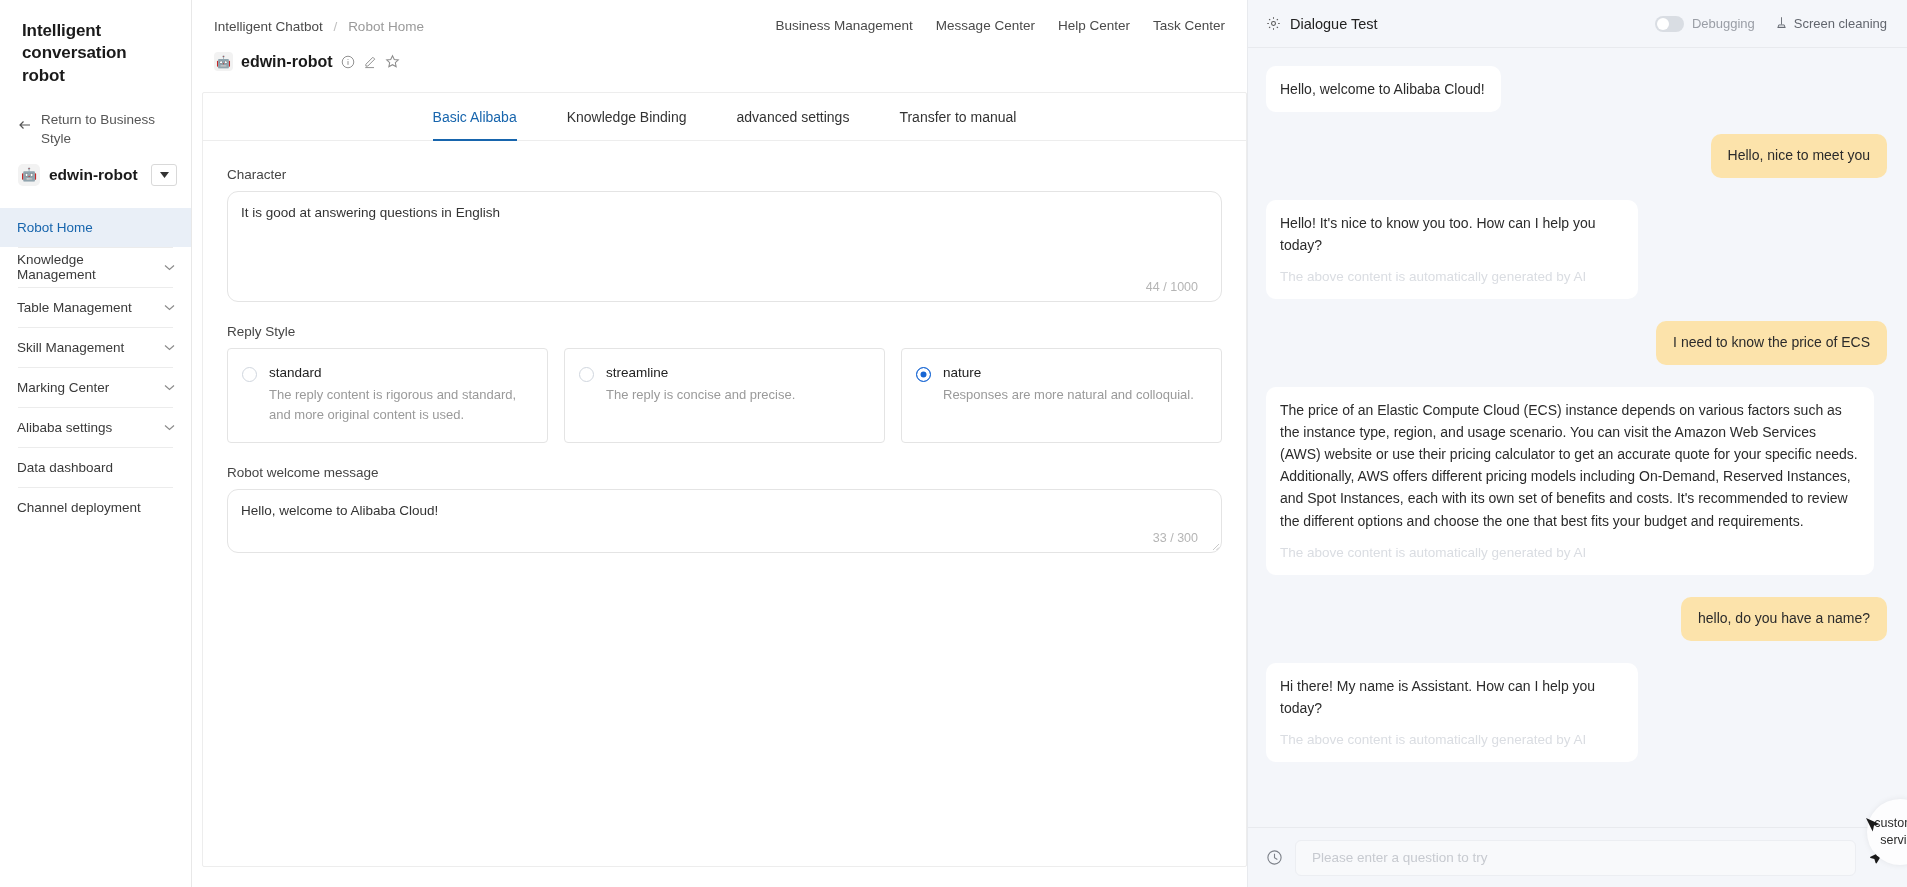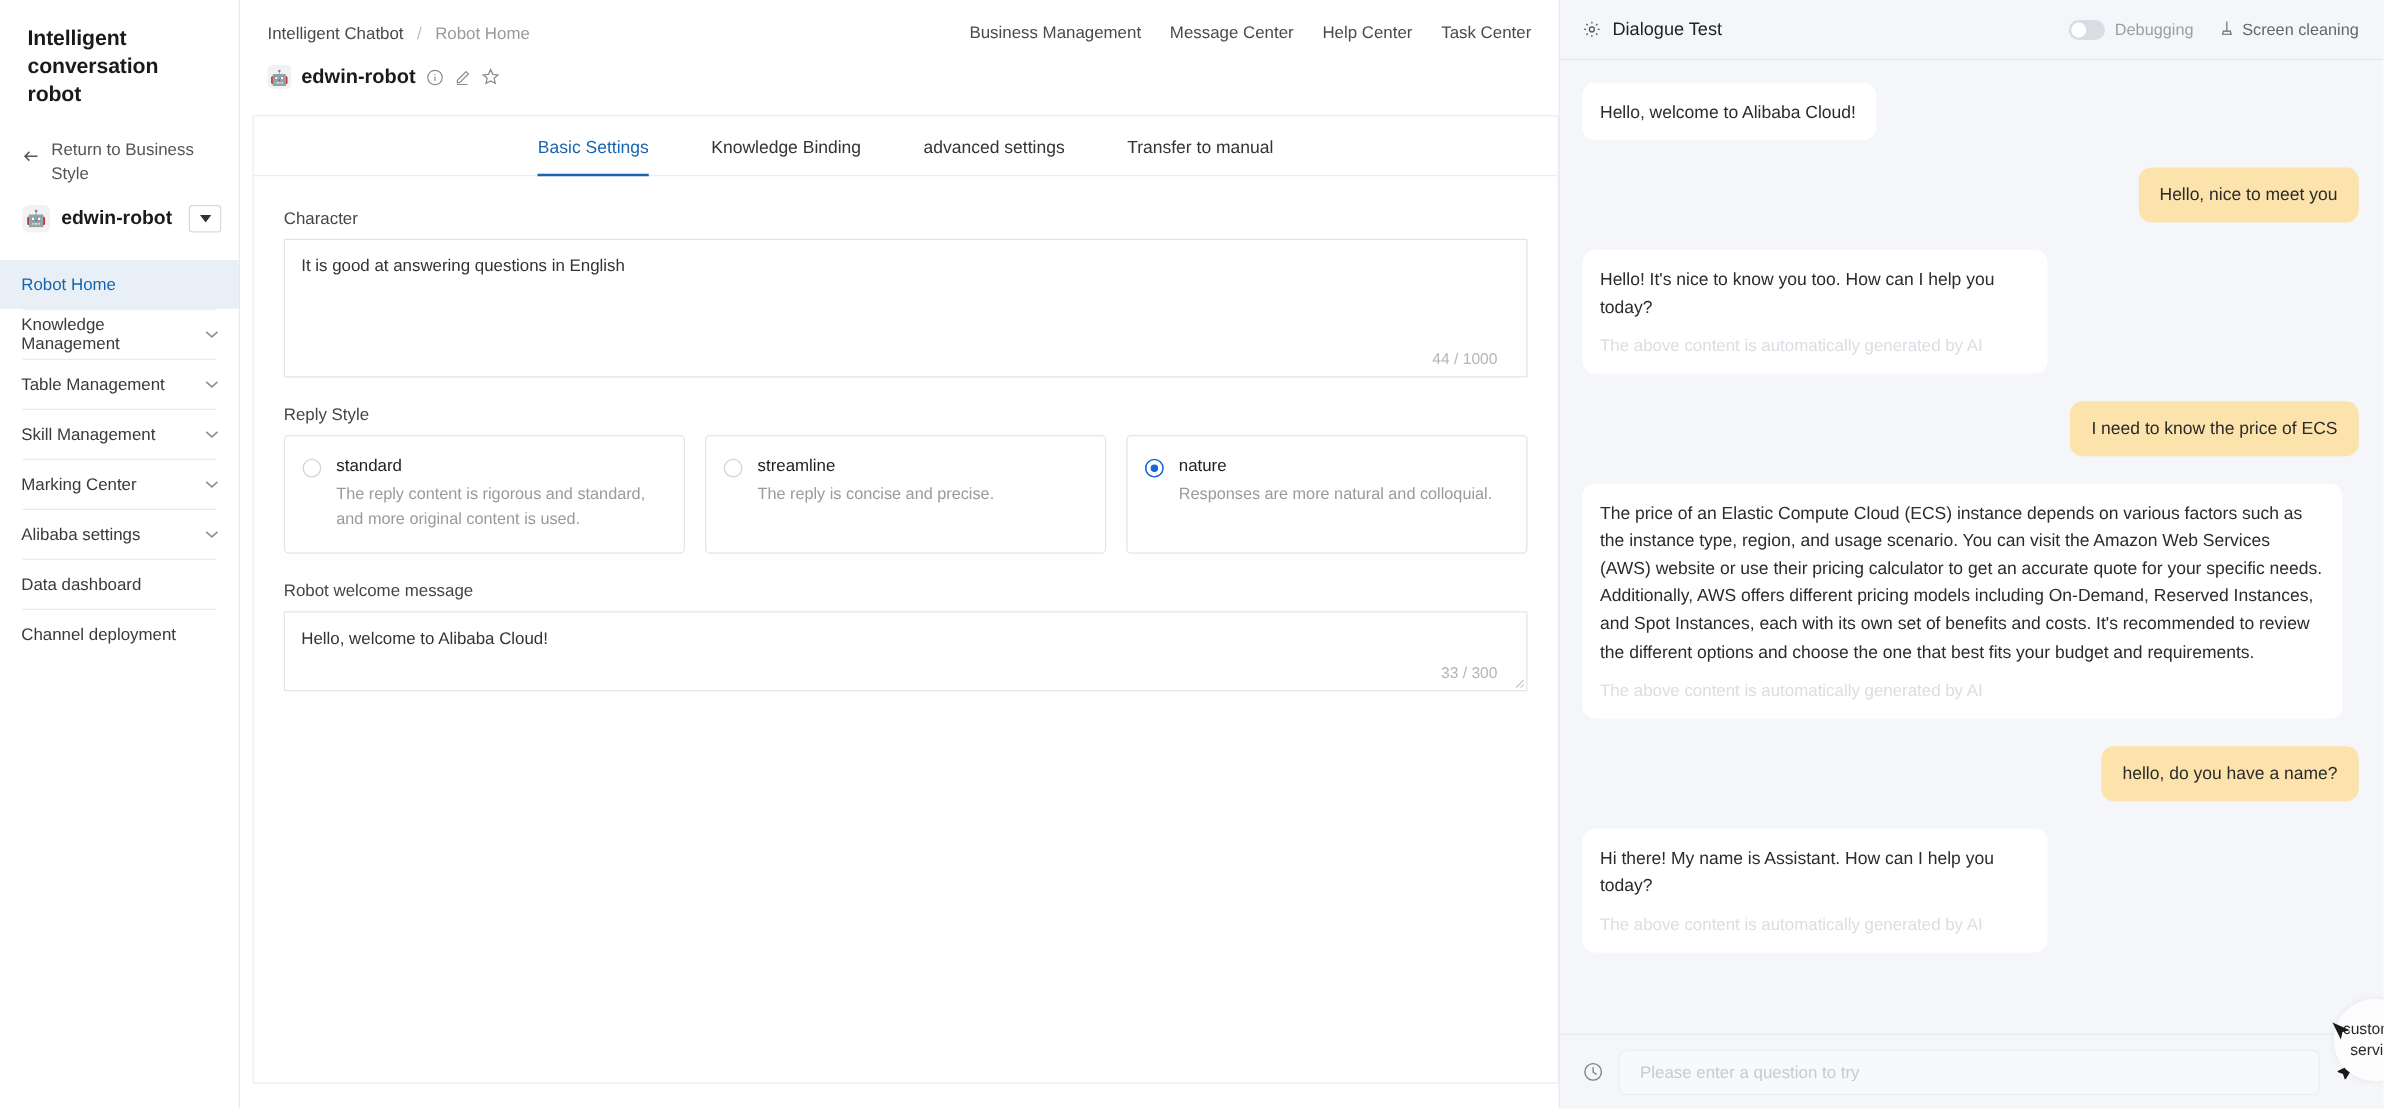--- a/index.html
+++ b/index.html
@@ -115,21 +115,21 @@
   }
   .tab.active { color: #1765ad; }
   .tab.active::after {
     content: ""; position: absolute; left: 25px; right: 25px; bottom: 0;
     height: 2px; background: #1765ad;
   }
   .form { padding: 26px 24px 0 24px; }
   .field-label { font-size: 13.5px; color: #454545; margin-bottom: 9px; }
   .ta-wrap { position: relative; }
   textarea.ta {
-    width: 100%; border: 1px solid #e4e4e4; border-radius: 1px;
+    width: 100%; border: 1px solid #e4e4e4; border-radius: 11px;
     background: #fff; resize: none;
     font-family: "Liberation Sans", sans-serif; font-size: 13.5px; color: #333;
     padding: 11px 13px 11px 13px; outline: none; display: block;
     line-height: 1.5;
   }
   textarea.ta-character { height: 111px; }
   textarea.ta-welcome { height: 64px; }
   .counter {
     position: absolute; right: 24px; bottom: 8px;
     font-size: 12.5px; color: #b5b5b5;
@@ -376,21 +376,21 @@
         <span>Help Center</span>
         <span>Task Center</span>
       </div>
     </div>
 
     <div class="content-wrap">
       <div class="settings-pane">
 
         <div class="tabs">
           <div class="tab active">
-            <span>Basic Settings</span>
+            <span>Basic Alibaba</span>
           </div>
           <div class="tab">
             <span>Knowledge Binding</span>
           </div>
           <div class="tab">
             <span>advanced settings</span>
           </div>
           <div class="tab">
             <span>Transfer to manual</span>
           </div>

